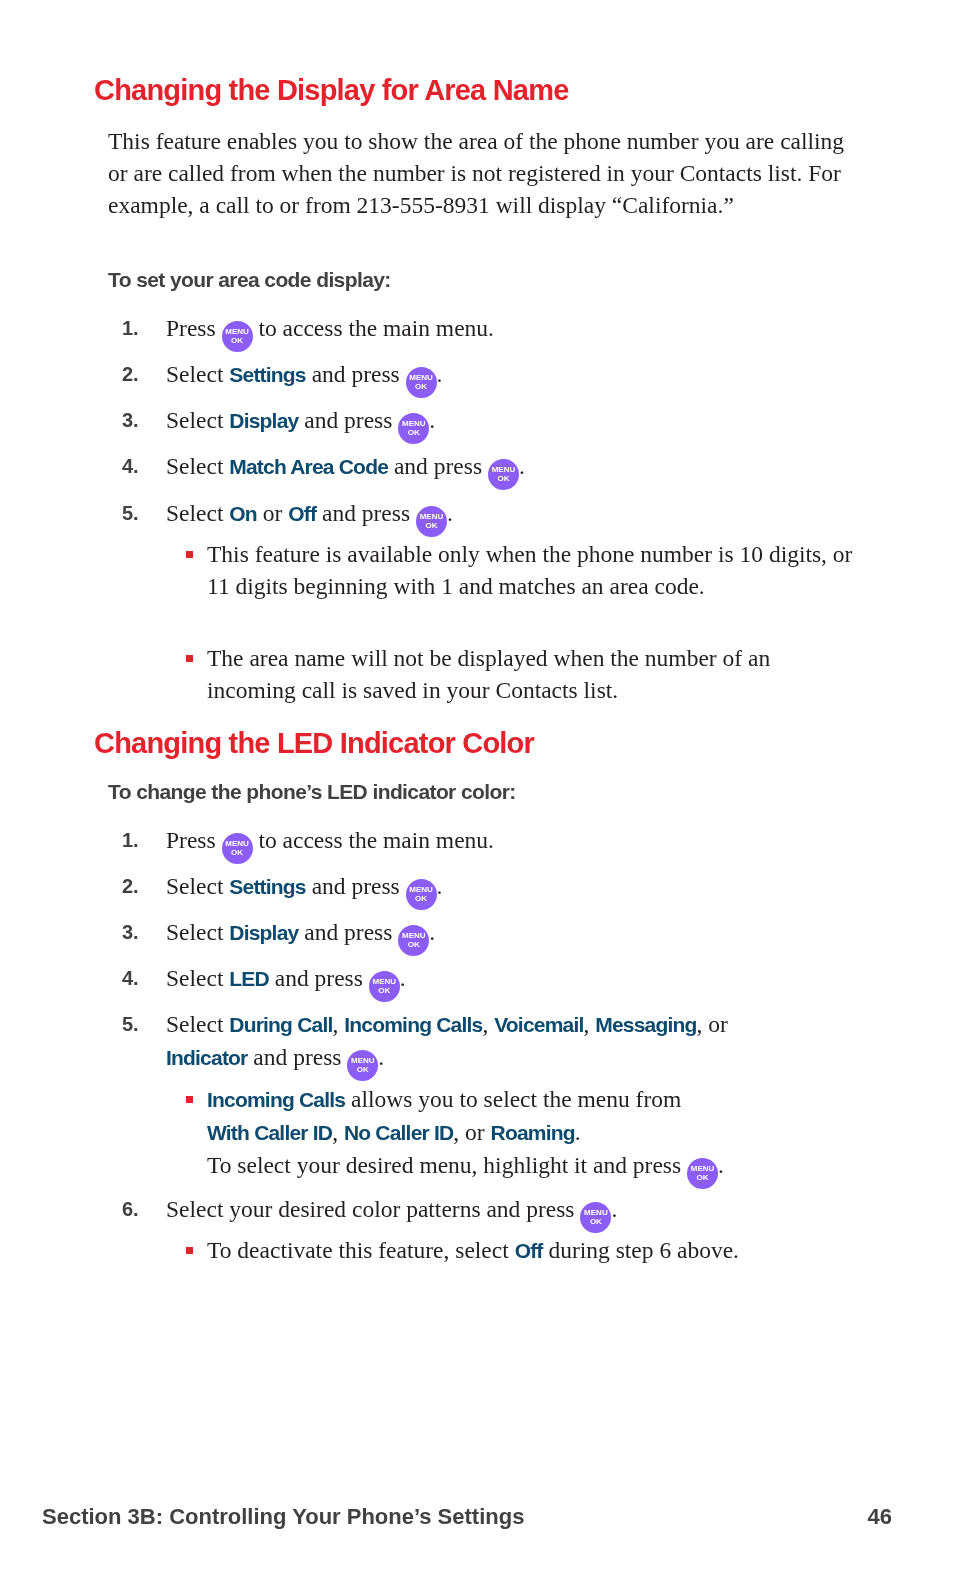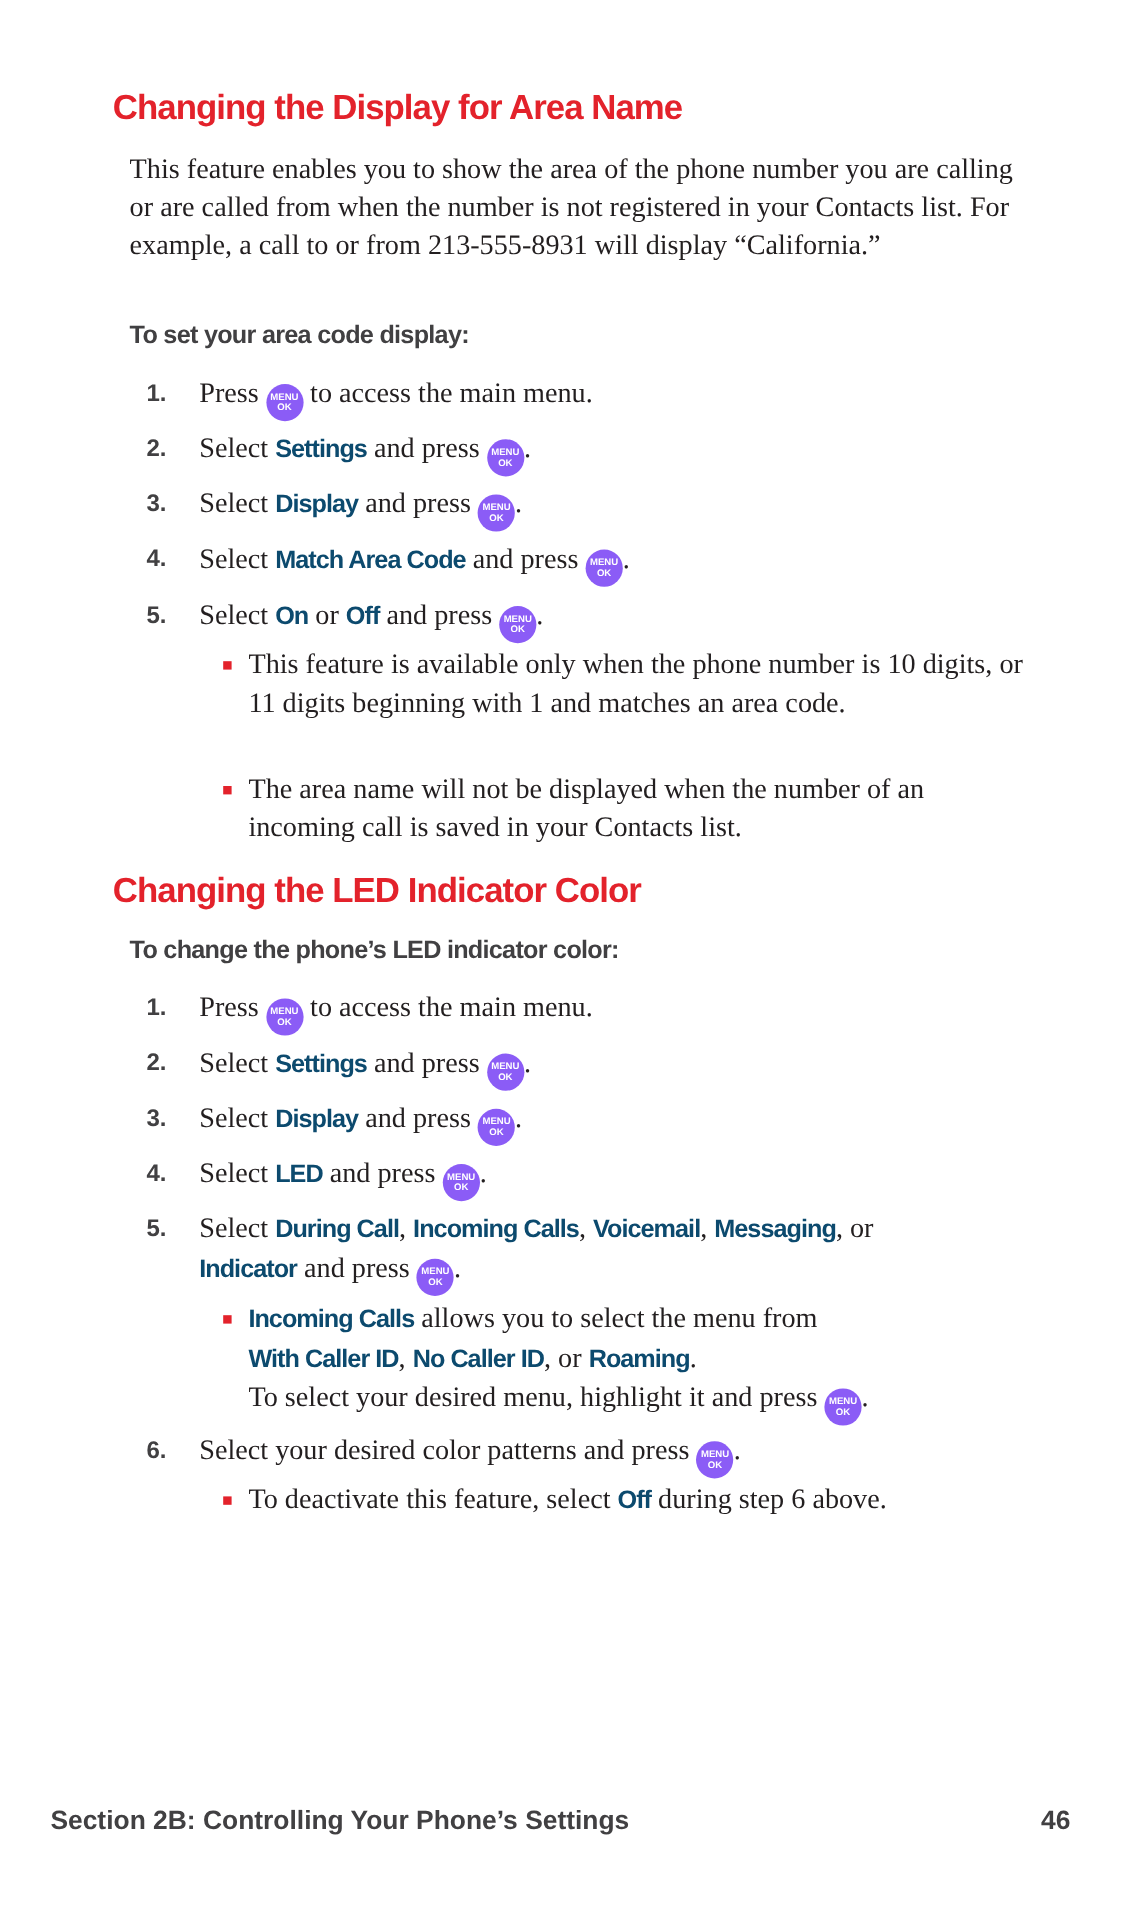--- a/index.html
+++ b/index.html
@@ -87,14 +87,14 @@
 <div class="step" style="top:1193px">
   <span class="num">6.</span>
   <span class="txt"><span>Select your desired color patterns and press </span><span class="key"><span>MENU</span><span>OK</span></span><span>.</span></span>
 </div>
 
 <div class="bullet" style="top:1234px">
   <span class="sq"></span>
   <span class="txt"><span>To deactivate this feature, select </span><span class="b">Off</span><span> during step 6 above.</span></span>
 </div>
 
-<div class="footer" style="left:42px">Section 2B: Controlling Your Phone’s Settings</div>
+<div class="footer" style="left:42px">Section 3B: Controlling Your Phone’s Settings</div>
 <div class="footer" style="right:62px">46</div>
 
 </body></html>

